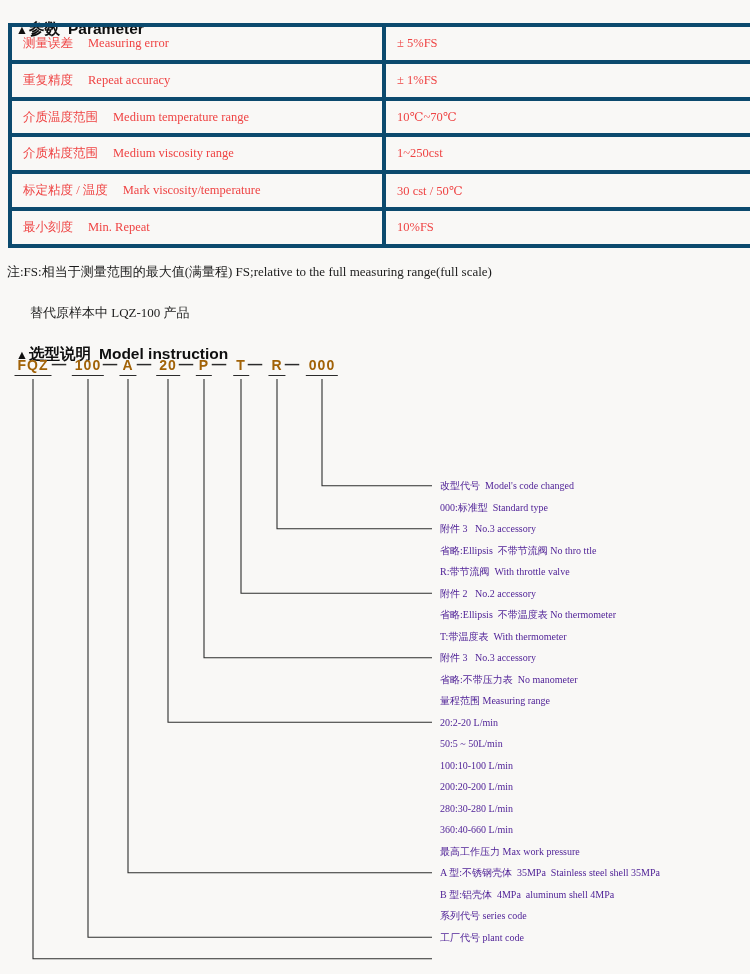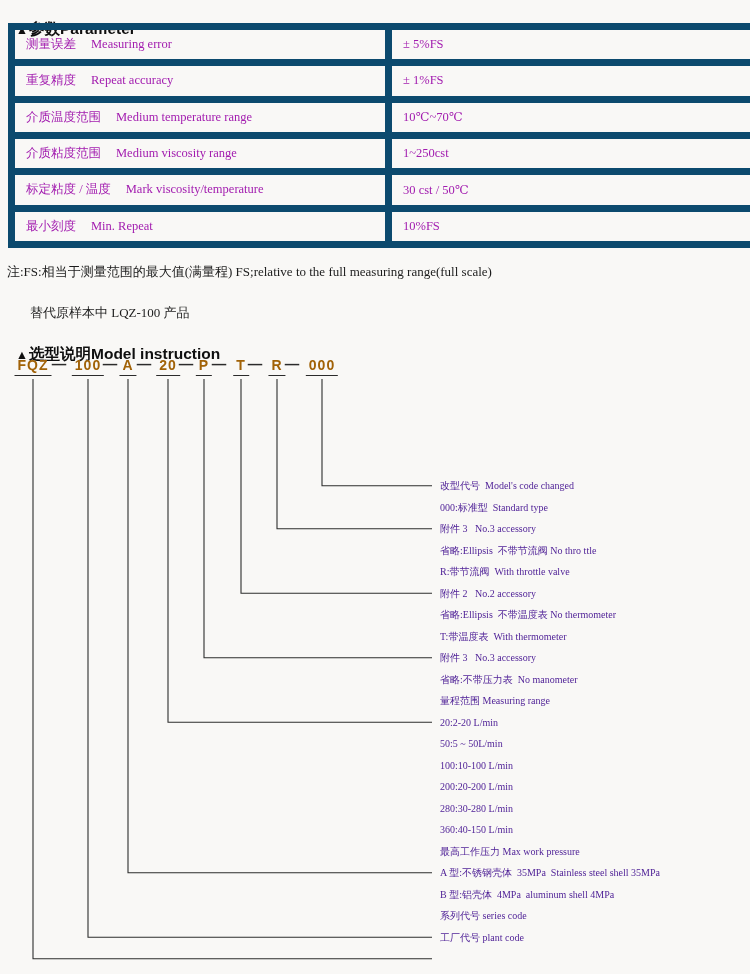--- a/index.html
+++ b/index.html
@@ -15,33 +15,33 @@
     position:absolute;
     font-family:"Liberation Sans","DejaVu Sans",sans-serif;
     font-weight:bold;
     font-size:15.5px;
     color:#0f0f0f;
     white-space:pre;
   }
   #heading-params { left:7px; top:1px; }
   #heading-model  { left:7px; top:326px; }
   .marker { font-size:12.5px; margin-right:1px; }
-  .heading .en { margin-left:0; }
+  .heading .en { margin-left:8px; }
 
   
   table.param-table {
     position:absolute; left:8px; top:23px;
     width:722px; height:225px;
     border-collapse:collapse;
     table-layout:fixed;
   }
   table.param-table td {
-    border:7px solid #0c4a6e;
+    border:4px solid #0c4a6e;
     font-size:12.5px;
-    color:#a21caf;
+    color:#ef4444;
     padding:0 0 0 11px;
     vertical-align:middle;
     white-space:pre;
   }
   td.c1 { width:359px; }
   td.c2 { width:363px; }
   .lbl-en { margin-left:15px; }
 
   
   .note { position:absolute; font-size:13px; color:#1c1c1c; white-space:pre; }
@@ -164,19 +164,19 @@
   <div class="desc-line">省略:Ellipsis  不带温度表 No thermometer</div>
   <div class="desc-line">T:带温度表  With thermometer</div>
   <div class="desc-line">附件 3   No.3 accessory</div>
   <div class="desc-line">省略:不带压力表  No manometer</div>
   <div class="desc-line">量程范围 Measuring range</div>
   <div class="desc-line">20:2-20 L/min</div>
   <div class="desc-line">50:5 ~ 50L/min</div>
   <div class="desc-line">100:10-100 L/min</div>
   <div class="desc-line">200:20-200 L/min</div>
   <div class="desc-line">280:30-280 L/min</div>
-  <div class="desc-line">360:40-150 L/min</div>
+  <div class="desc-line">360:40-660 L/min</div>
   <div class="desc-line">最高工作压力 Max work pressure</div>
   <div class="desc-line">A 型:不锈钢壳体  35MPa  Stainless steel shell 35MPa</div>
   <div class="desc-line">B 型:铝壳体  4MPa  aluminum shell 4MPa</div>
   <div class="desc-line">系列代号 series code</div>
   <div class="desc-line">工厂代号 plant code</div>
 </div>
 
 </body></html>

